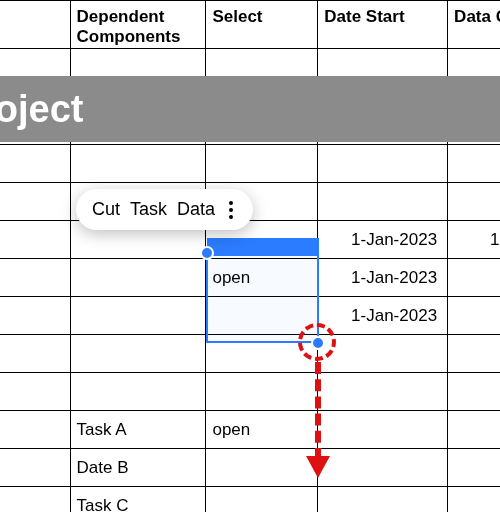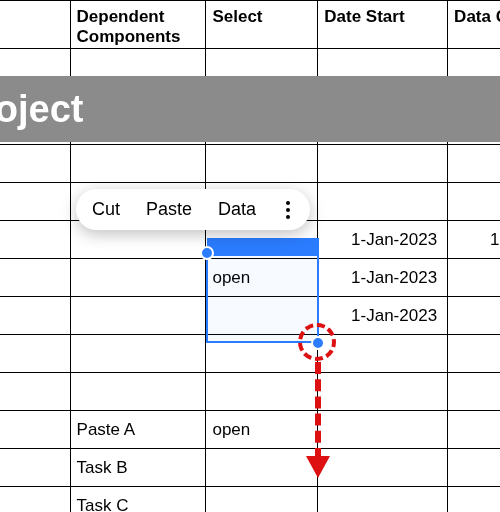--- a/index.html
+++ b/index.html
@@ -10,21 +10,21 @@
 th { font-weight: 700; height: 48px; vertical-align: top; padding-top: 6px; white-space: normal; line-height: 1.15; }
 th.red { color: #d80000; }
 .spacer td { height: 20px; border: none; }
 .banner { position: absolute; left: -40px; top: 76px; width: 560px; height: 66px; background: #8b8b8b; color: #fff; font-size: 38px; font-weight: 700; display: flex; align-items: center; padding-left: 20px; }
 .c0 { width: 110px; } .c1 { width: 136px; } .c2 { width: 112px; } .c3 { width: 130px; } .c4 { width: 72px; }
 td.center { text-align: left; }
 td.right { text-align: right; padding-right: 10px; }
 .sel { position: absolute; border: 2px solid #2b7cff; background: rgba(43,124,255,0.04); pointer-events: none; }
 .hdl { position: absolute; width: 14px; height: 14px; border-radius: 50%; background: #2b7cff; border: 2px solid #fff; }
 .selrow { position: absolute; background: #2b7cff; }
-.ctxmenu { position: absolute; background: #fff; border-radius: 24px; box-shadow: 0 4px 16px rgba(0,0,0,0.25); display: flex; align-items: center; padding: 10px 16px; gap: 26px; font-size: 18px; }
+.ctxmenu { position: absolute; background: #fff; border-radius: 24px; box-shadow: 0 4px 16px rgba(0,0,0,0.25); display: flex; align-items: center; padding: 10px 16px; gap: 10px; font-size: 18px; }
 .ctxmenu span { cursor: pointer; }
 .more { display: flex; flex-direction: column; gap: 3px; padding: 0 4px; }
 .more i { width: 4px; height: 4px; border-radius: 50%; background: #000; display: block; }
 .ring { position: absolute; width: 38px; height: 38px; border: 4px dashed #d11; border-radius: 50%; }
 .arrowline { position: absolute; width: 0; border-left: 6px dashed #d11; }
 .arrowhead { position: absolute; width: 0; height: 0; border-left: 12px solid transparent; border-right: 12px solid transparent; border-top: 22px solid #d11; }
 </style>
 </head>
 <body>
 
@@ -106,28 +106,28 @@
         </tr>
 <tr>
           <td></td>
           <td></td>
           <td></td>
           <td></td>
           <td></td>
         </tr>
 <tr>
   <td></td>
-  <td>Paste A</td>
+  <td>Task A</td>
   <td class="center">open</td>
   <td></td>
           <td></td>
 </tr>
 <tr>
   <td></td>
-  <td>Task B</td>
+  <td>Date B</td>
   <td></td>
           <td></td>
           <td></td>
 </tr>
 <tr>
   <td></td>
   <td>Task C</td>
   <td></td>
           <td></td>
           <td></td>
@@ -139,21 +139,21 @@
 
 <div class="banner">roject</div>
 
 <div class="selrow" style="left:207px; top:238px; width:112px; height:18px;"></div>
 <div class="sel" style="left:206px; top:253px; width:113px; height:90px;"></div>
 <div class="hdl" style="left:200px; top:246px;"></div>
 <div class="hdl" style="left:311px; top:336px;"></div>
 
 <div class="ctxmenu" style="left:76px; top:189px;">
   <span>Cut</span>
-  <span>Paste</span>
+  <span>Task</span>
   <span>Data</span>
   <span class="more">
       <i></i>
       <i></i>
       <i></i>
     </span>
 </div>
 
 <div class="ring" style="left:298px; top:323px;"></div>
 <div class="arrowline" style="left:315px; top:362px; height:98px;"></div>

